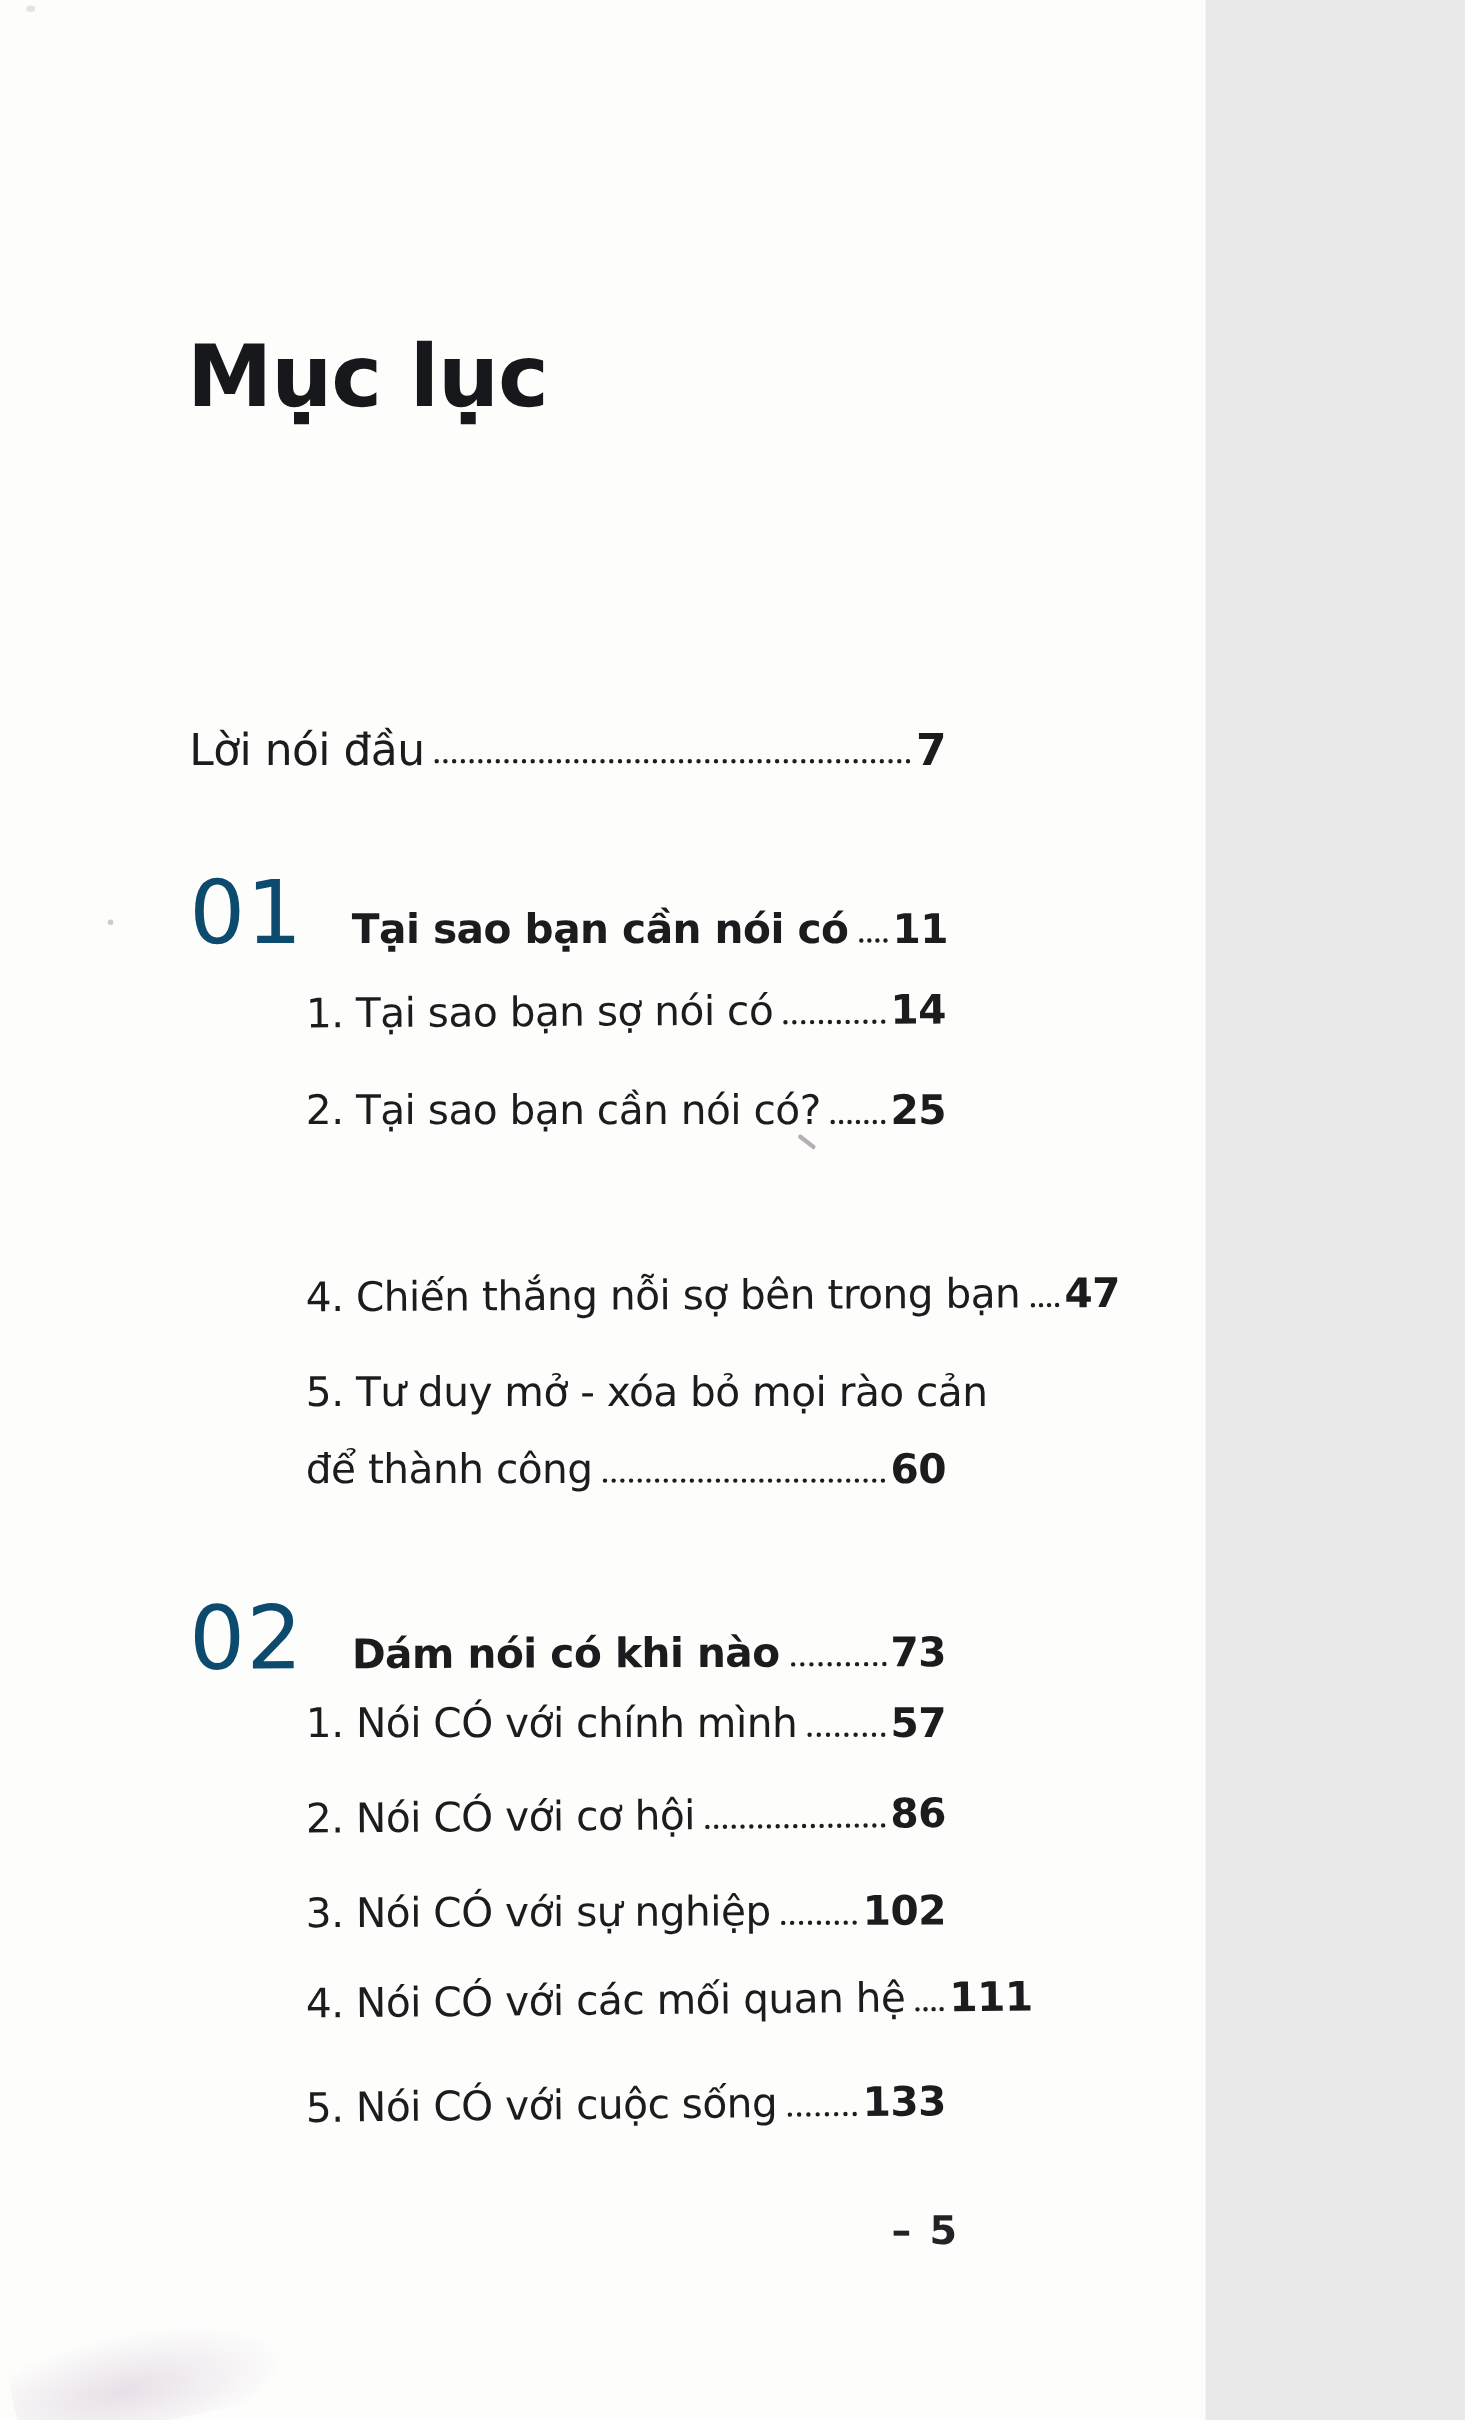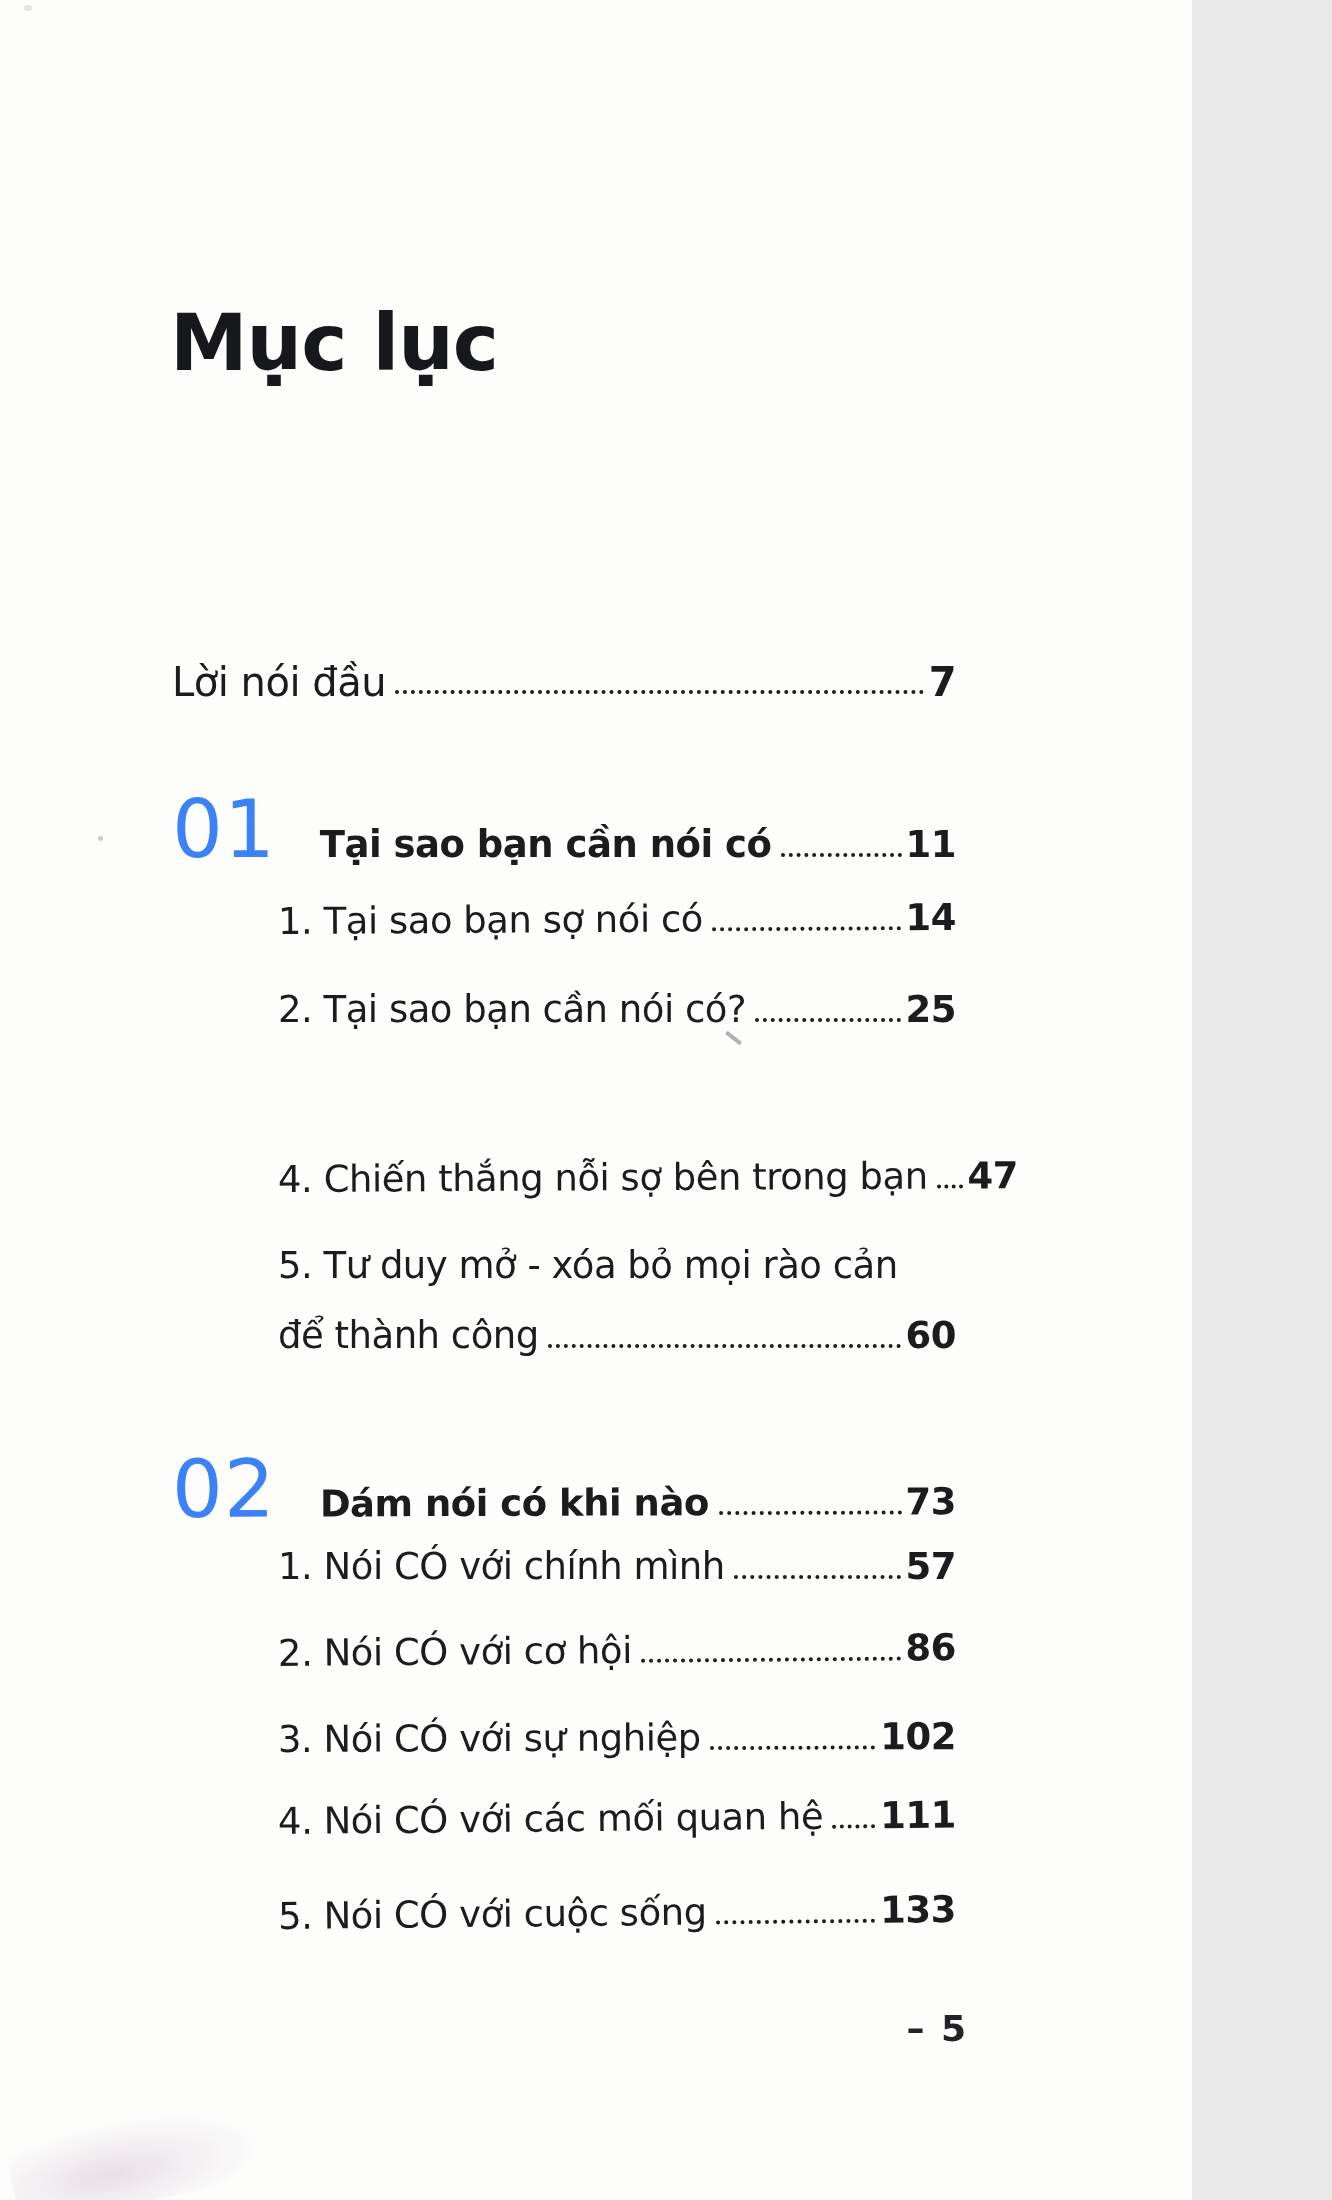--- a/index.html
+++ b/index.html
@@ -3,21 +3,21 @@
 <meta charset="utf-8">
 <style>
   html,body{margin:0;padding:0;}
   body{
     width:1332px;height:2200px;
     background:#e9e9e9;
     font-family:"DejaVu Sans","Liberation Sans",sans-serif;
   }
   .scan-page{
     position:relative;
-    width:1192px;height:2200px;
+    width:1096px;height:2200px;
     background:#fdfdfc;
     color:#1c1c1e;
     overflow:hidden;
   }
   .doc-title{
     position:absolute;left:170px;top:252px;
     font-size:78px;font-weight:700;line-height:1;
     letter-spacing:-1px;color:#17181c;
   }
   
@@ -38,21 +38,21 @@
   .row.plain .label{font-weight:400;}
   .preface-row{left:172px;font-size:40px;}
   
   .sec-header{
     position:absolute;left:172px;right:236px;
     display:flex;align-items:baseline;
     transform-origin:left center;
   }
   .sec-num{
     font-size:80px;line-height:1;font-weight:500;
-    letter-spacing:1px;color:#3b82f6;
+    letter-spacing:1px;color:#0c4a6e;
     flex:0 0 auto;margin-right:44px;
   }
   .sec-body{
     display:flex;flex:1 1 auto;align-items:flex-end;
     font-size:37px;line-height:44px;letter-spacing:-0.5px;
   }
   .sec-body .label{white-space:nowrap;font-weight:700;}
   .sec-body .leader{
     flex:1 1 auto;min-width:26px;
     border-bottom:4px dotted #1d1d1f;

